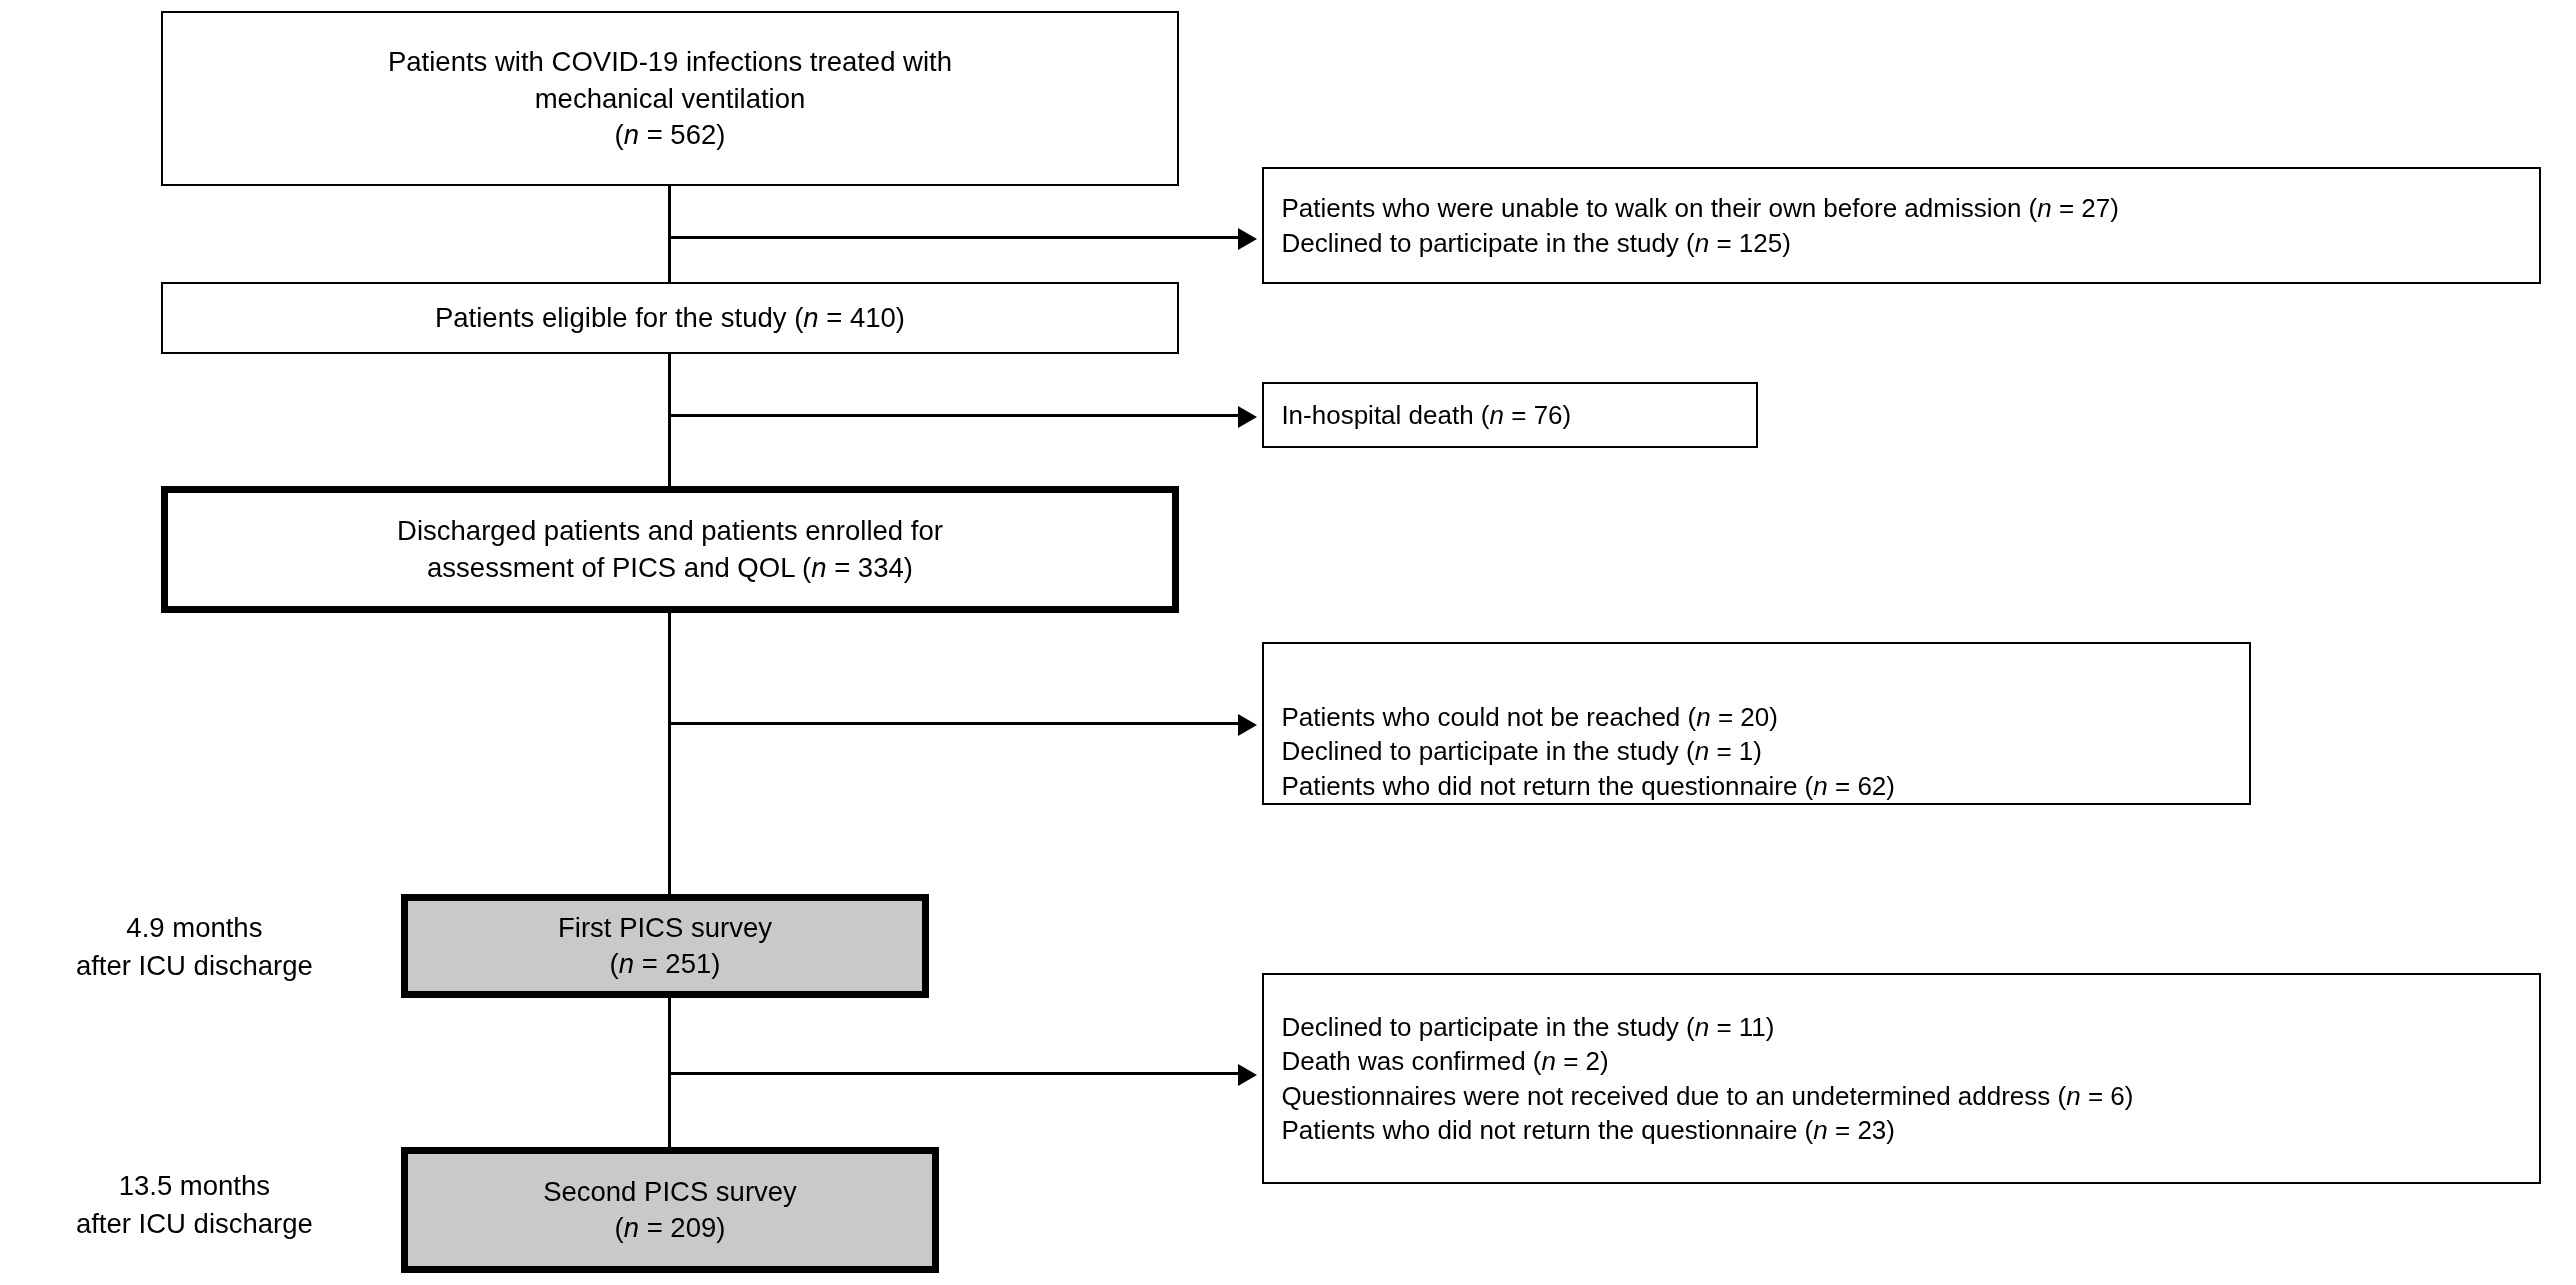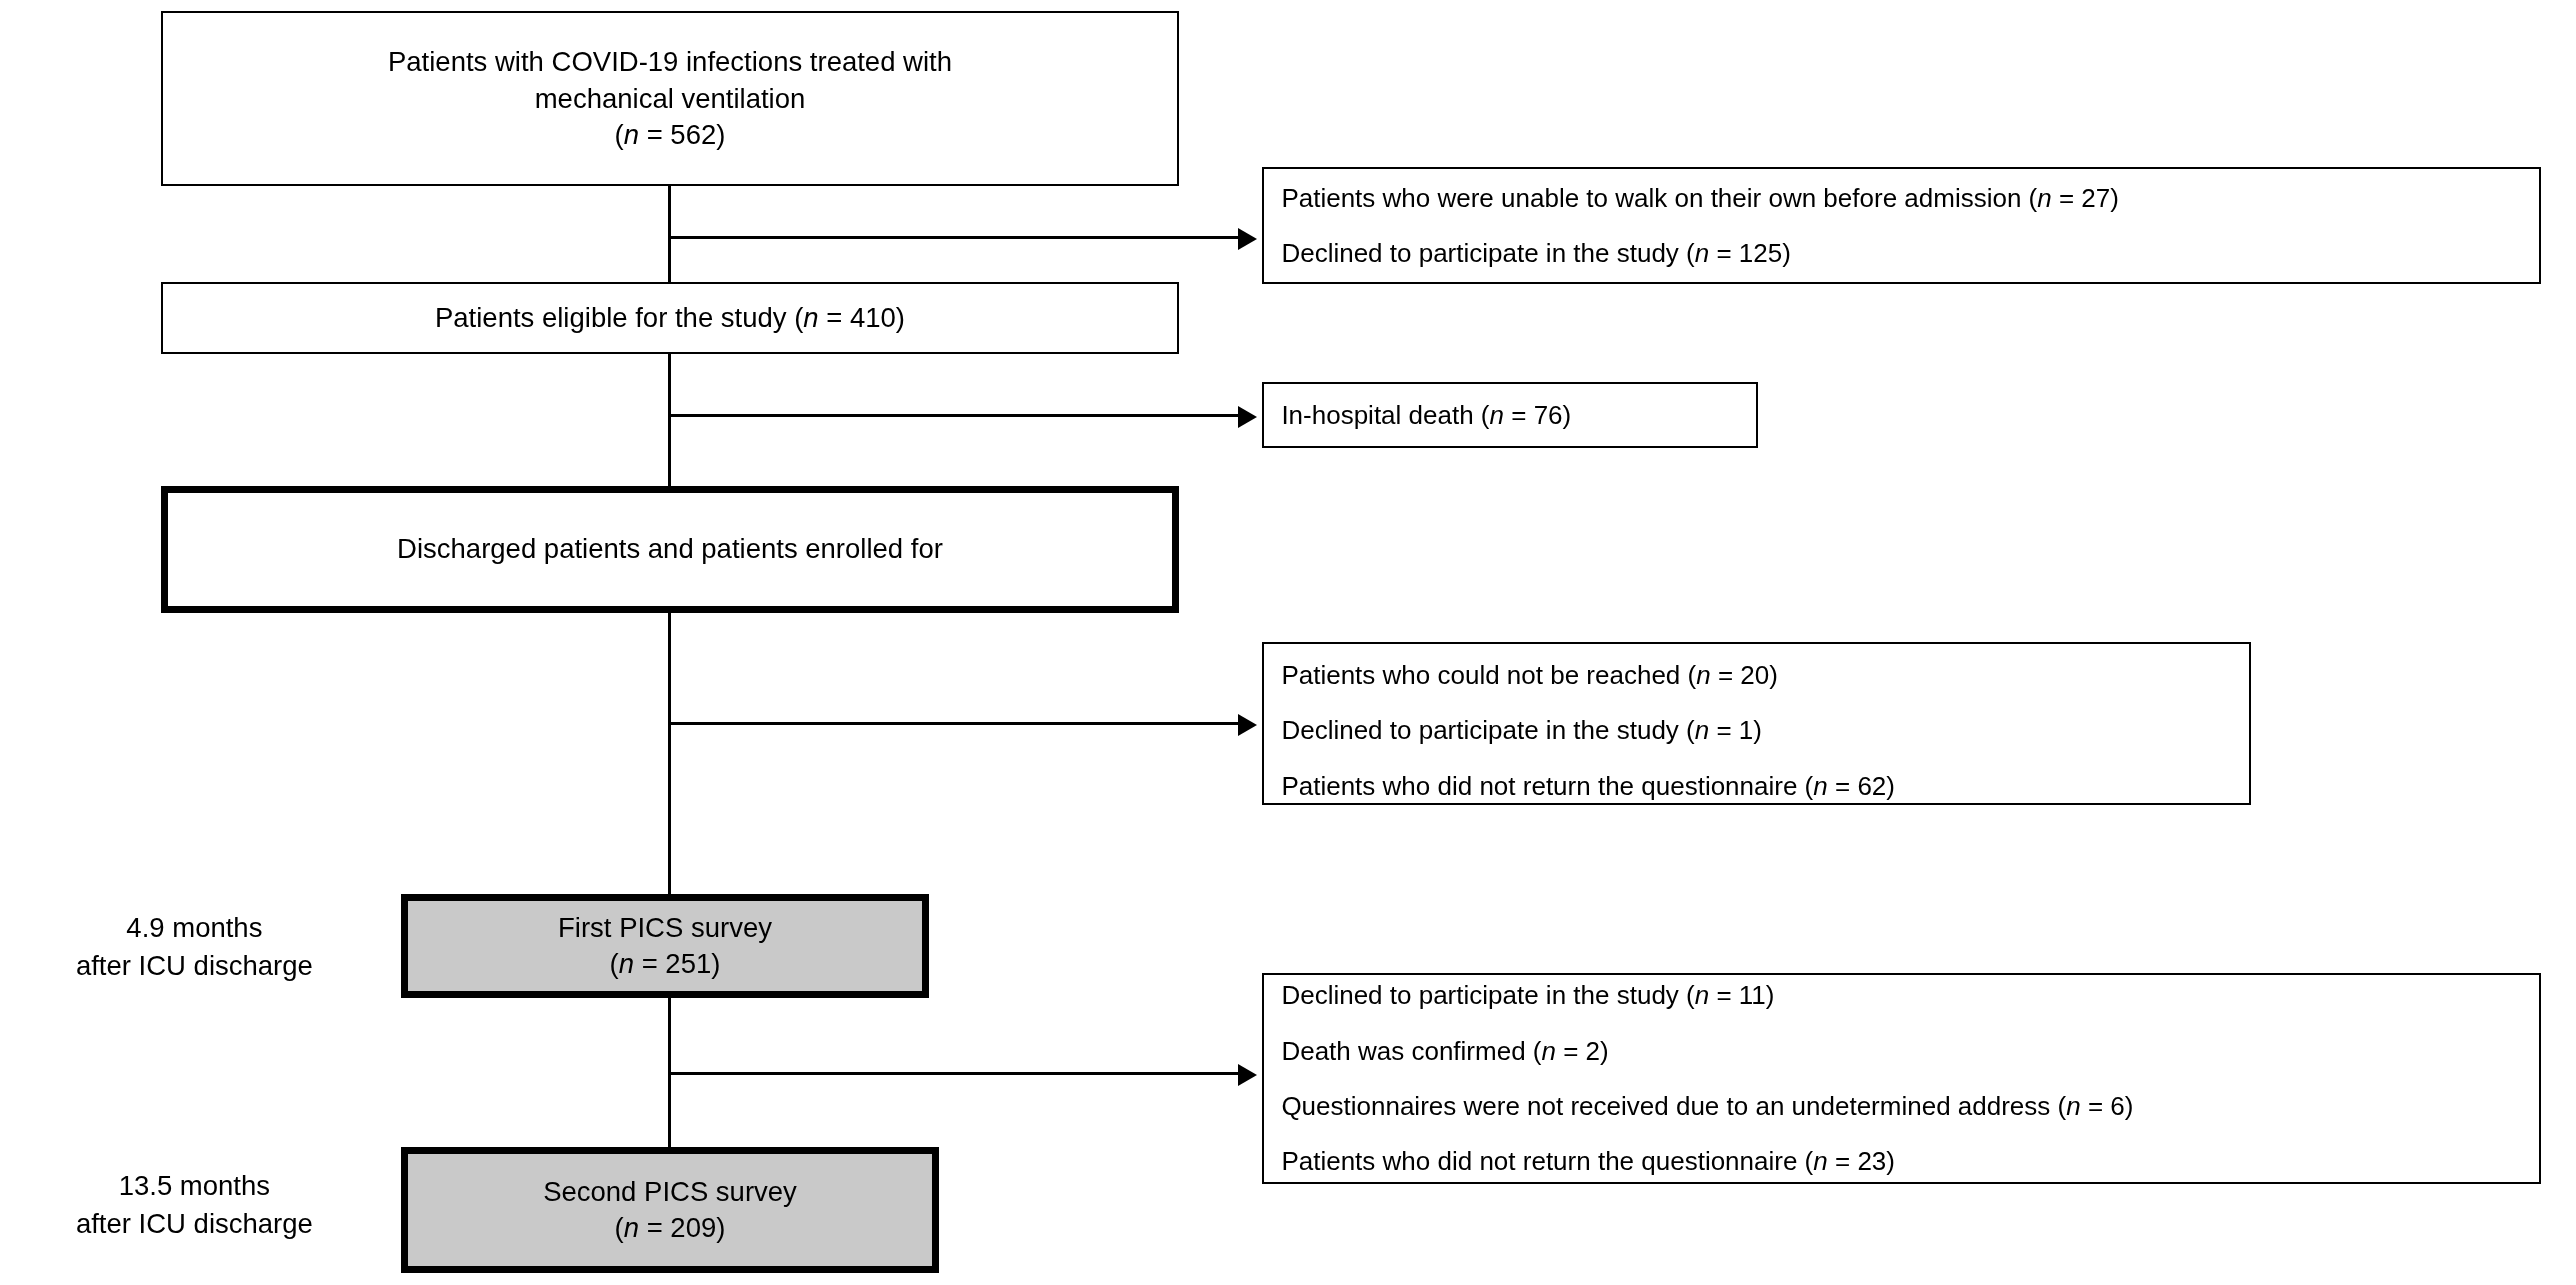--- a/index.html
+++ b/index.html
@@ -41,21 +41,20 @@
     display: block;
     white-space: nowrap;
     line-height: 1.32;
   }
   .node.center .line {
     text-align: center;
   }
   .node.left-align {
     align-items: flex-start;
     padding-left: 17.4px;
-    gap: 21px;
   }
   .node.left-align .line {
     text-align: left;
   }
 
   .t-main {
     font-size: 27.5px;
   }
   .t-excl {
     font-size: 26px;
@@ -124,20 +123,21 @@
     <span class="line">mechanical ventilation</span>
     <span class="line">(<em class="nvar">n</em> = 562)</span>
   </div>
 
   <div class="node center t-main" style="left:161px; top:282px; width:1018px; height:72px;">
     <span class="line">Patients eligible for the study (<em class="nvar">n</em> = 410)</span>
   </div>
 
   <div class="node center bold t-main" style="left:161px; top:486px; width:1018px; height:127px;">
     <span class="line">Discharged patients and patients enrolled for</span>
+    <span class="line">assessment of PICS and QOL (<em class="nvar">n</em> = 334)</span>
   </div>
 
   <div class="node center shaded t-main" style="left:401px; top:894px; width:528px; height:104px;">
     <span class="line">First PICS survey</span>
     <span class="line">(<em class="nvar">n</em> = 251)</span>
   </div>
 
   <div class="node center shaded t-main" style="left:401px; top:1147px; width:538px; height:126px;">
     <span class="line">Second PICS survey</span>
     <span class="line">(<em class="nvar">n</em> = 209)</span>

